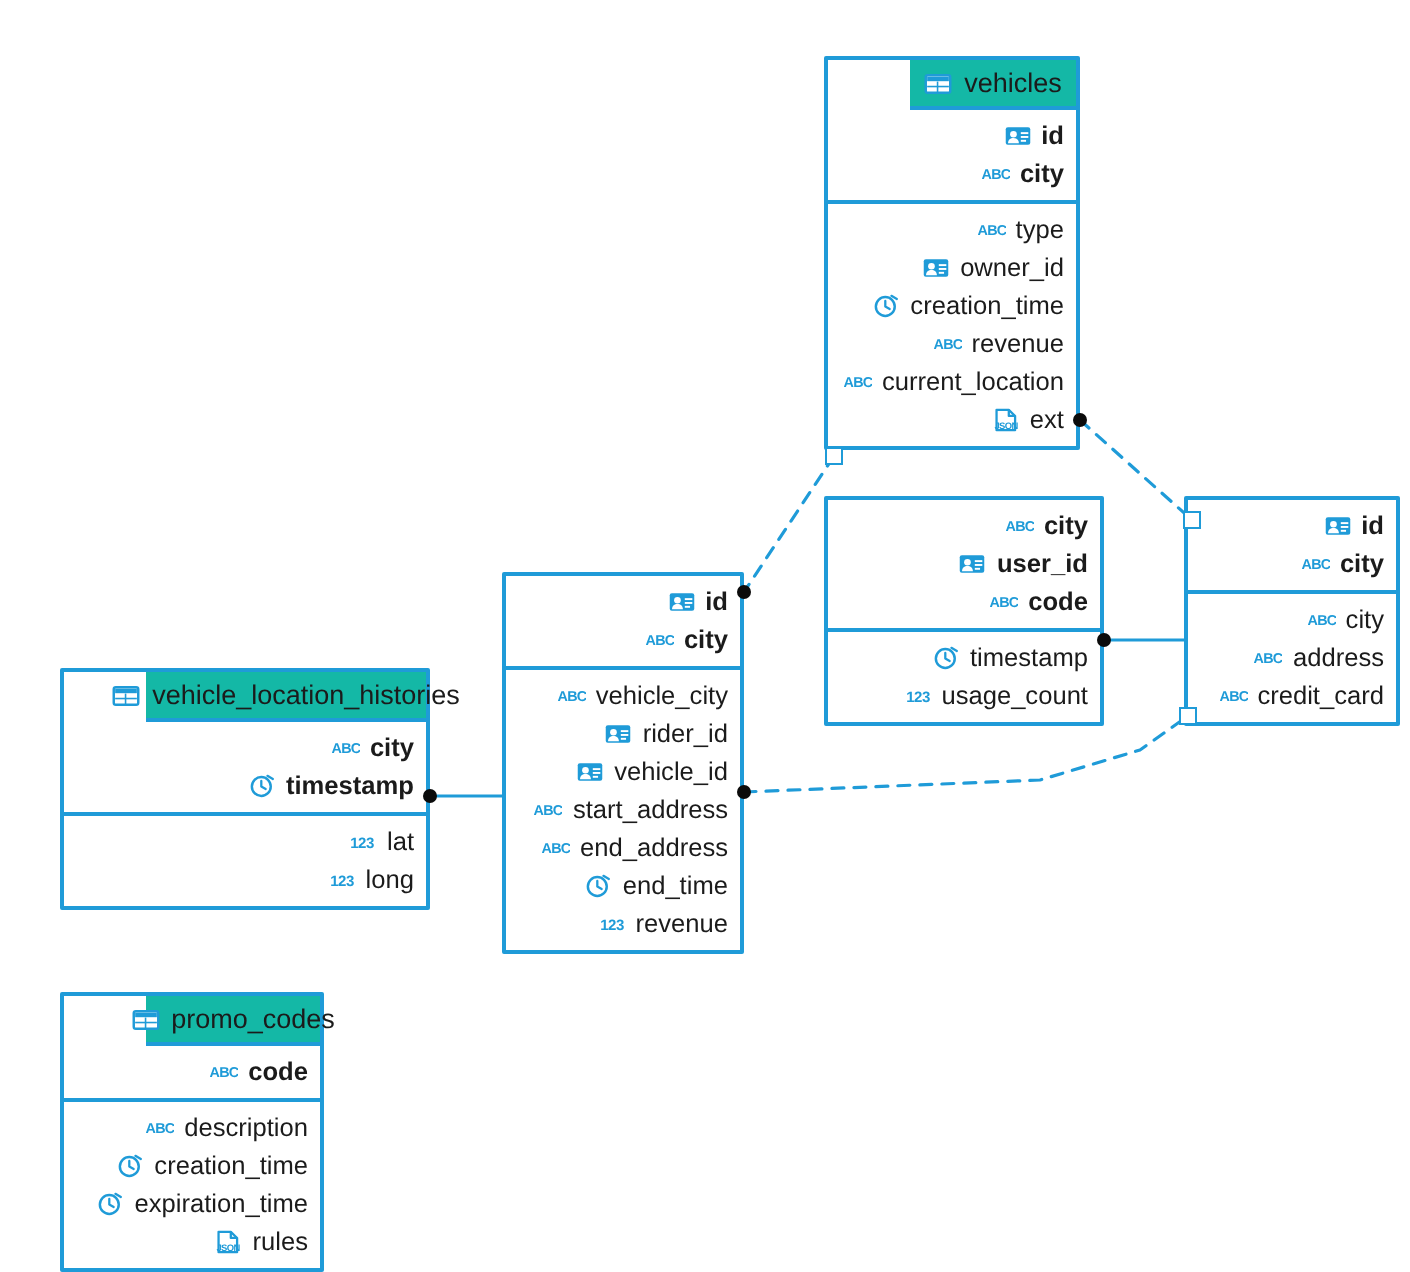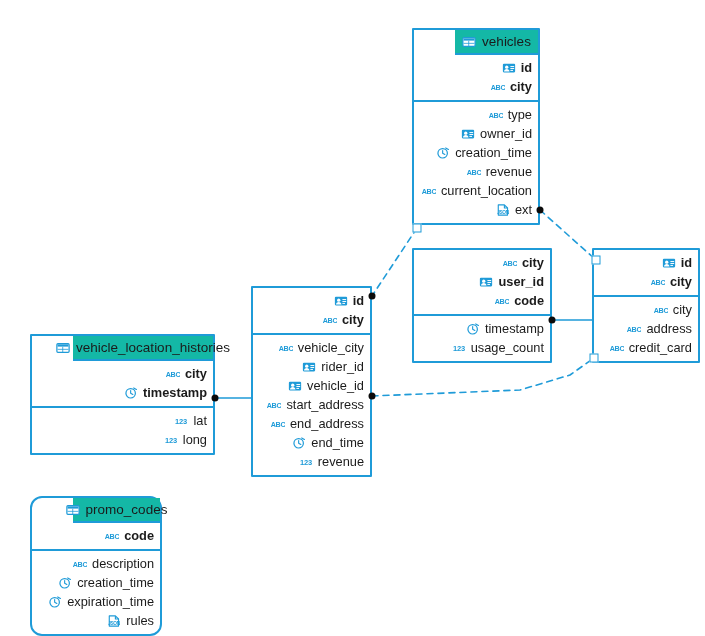--- a/index.html
+++ b/index.html
@@ -394,21 +394,21 @@
         <div class="row">
           <span style="display: flex;">
             <svg viewBox="0 0 16 16" class="ic">
               <text x="8" y="11.4" text-anchor="middle" font-size="8.6" font-family="&quot;Liberation Sans&quot;,sans-serif" font-weight="bold" fill="#1f9bd8" letter-spacing="-0.3">123</text>
             </svg>
           </span>
           <span class="fname">long</span>
         </div>
       </div>
     </div>
-    <div class="table" style="left: 30px; top: 496px; width: 132px; border-radius: 12px;">
+    <div class="table" style="left: 30px; top: 496px; width: 132px;">
       <div class="thead">
         <span style="display: flex;">
           <svg viewBox="0 0 16 16" class="ic">
             <rect x="1" y="3" width="14" height="10" rx="1.2" fill="#fff" stroke="#1f9bd8" stroke-width="1.4"></rect>
             <rect x="1.8" y="3.8" width="12.4" height="2.6" fill="#1f9bd8"></rect>
             <rect x="7.3" y="6.6" width="0.9" height="6" fill="#1f9bd8"></rect>
             <rect x="1.8" y="9" width="12.4" height="0.9" fill="#1f9bd8"></rect>
           </svg>
         </span>
         <span class="tname">promo_codes</span>

